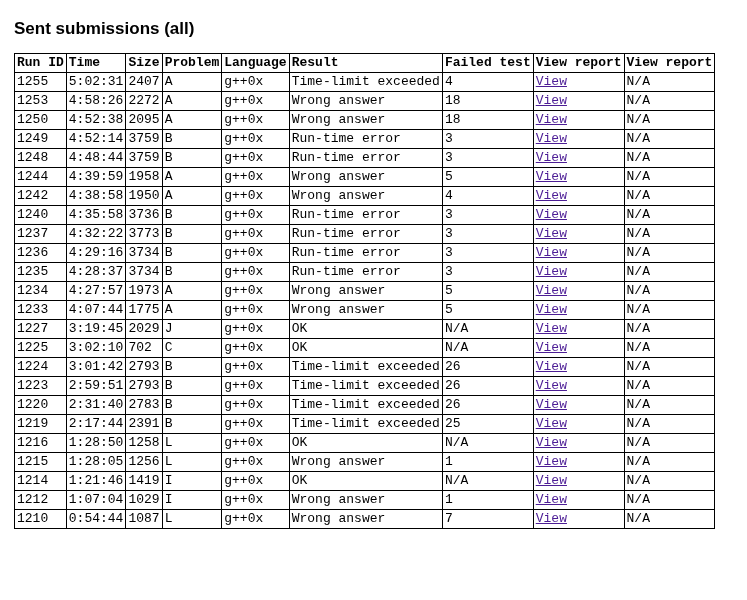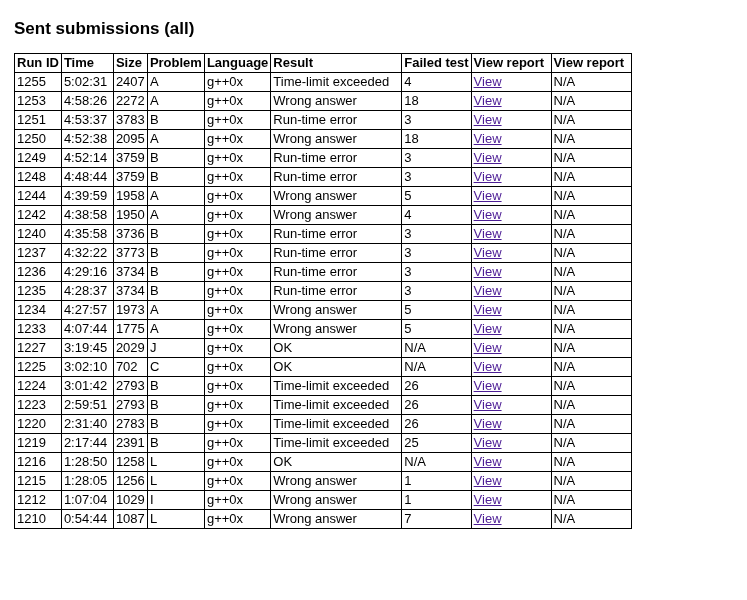--- a/index.html
+++ b/index.html
@@ -17,20 +17,21 @@
   }
   h1.title {
     font-size: 17px;
     font-weight: bold;
     margin: 11px 0 14px 0;
     letter-spacing: 0;
   }
   table.submissions {
     border-collapse: collapse;
     table-layout: fixed;
+    font-family: Liberation Mono, monospace;
   }
   table.submissions th,
   table.submissions td {
     border: 1px solid #000000;
     font-size: 13px;
     line-height: 15px;
     padding: 1px 2px 2px 2px;
     height: 19px;
     text-align: left;
     vertical-align: middle;
@@ -94,31 +95,20 @@
           <td>4:58:26</td>
           <td>2272</td>
           <td>A</td>
           <td>g++0x</td>
           <td>Wrong answer</td>
           <td>18</td>
           <td><a class="view-link" href="#">View</a></td>
           <td>N/A</td>
         </tr>
         <tr>
-          <td>1251</td>
-          <td>4:53:37</td>
-          <td>3783</td>
-          <td>B</td>
-          <td>g++0x</td>
-          <td>Run-time error</td>
-          <td>3</td>
-          <td><a class="view-link" href="#">View</a></td>
-          <td>N/A</td>
-        </tr>
-        <tr>
           <td>1250</td>
           <td>4:52:38</td>
           <td>2095</td>
           <td>A</td>
           <td>g++0x</td>
           <td>Wrong answer</td>
           <td>18</td>
           <td><a class="view-link" href="#">View</a></td>
           <td>N/A</td>
         </tr>
@@ -310,20 +300,31 @@
           <td>N/A</td>
         </tr>
         <tr>
           <td>1215</td>
           <td>1:28:05</td>
           <td>1256</td>
           <td>L</td>
           <td>g++0x</td>
           <td>Wrong answer</td>
           <td>1</td>
+          <td><a class="view-link" href="#">View</a></td>
+          <td>N/A</td>
+        </tr>
+        <tr>
+          <td>1214</td>
+          <td>1:21:46</td>
+          <td>1419</td>
+          <td>I</td>
+          <td>g++0x</td>
+          <td>OK</td>
+          <td>N/A</td>
           <td><a class="view-link" href="#">View</a></td>
           <td>N/A</td>
         </tr>
         <tr>
           <td>1212</td>
           <td>1:07:04</td>
           <td>1029</td>
           <td>I</td>
           <td>g++0x</td>
           <td>Wrong answer</td>

